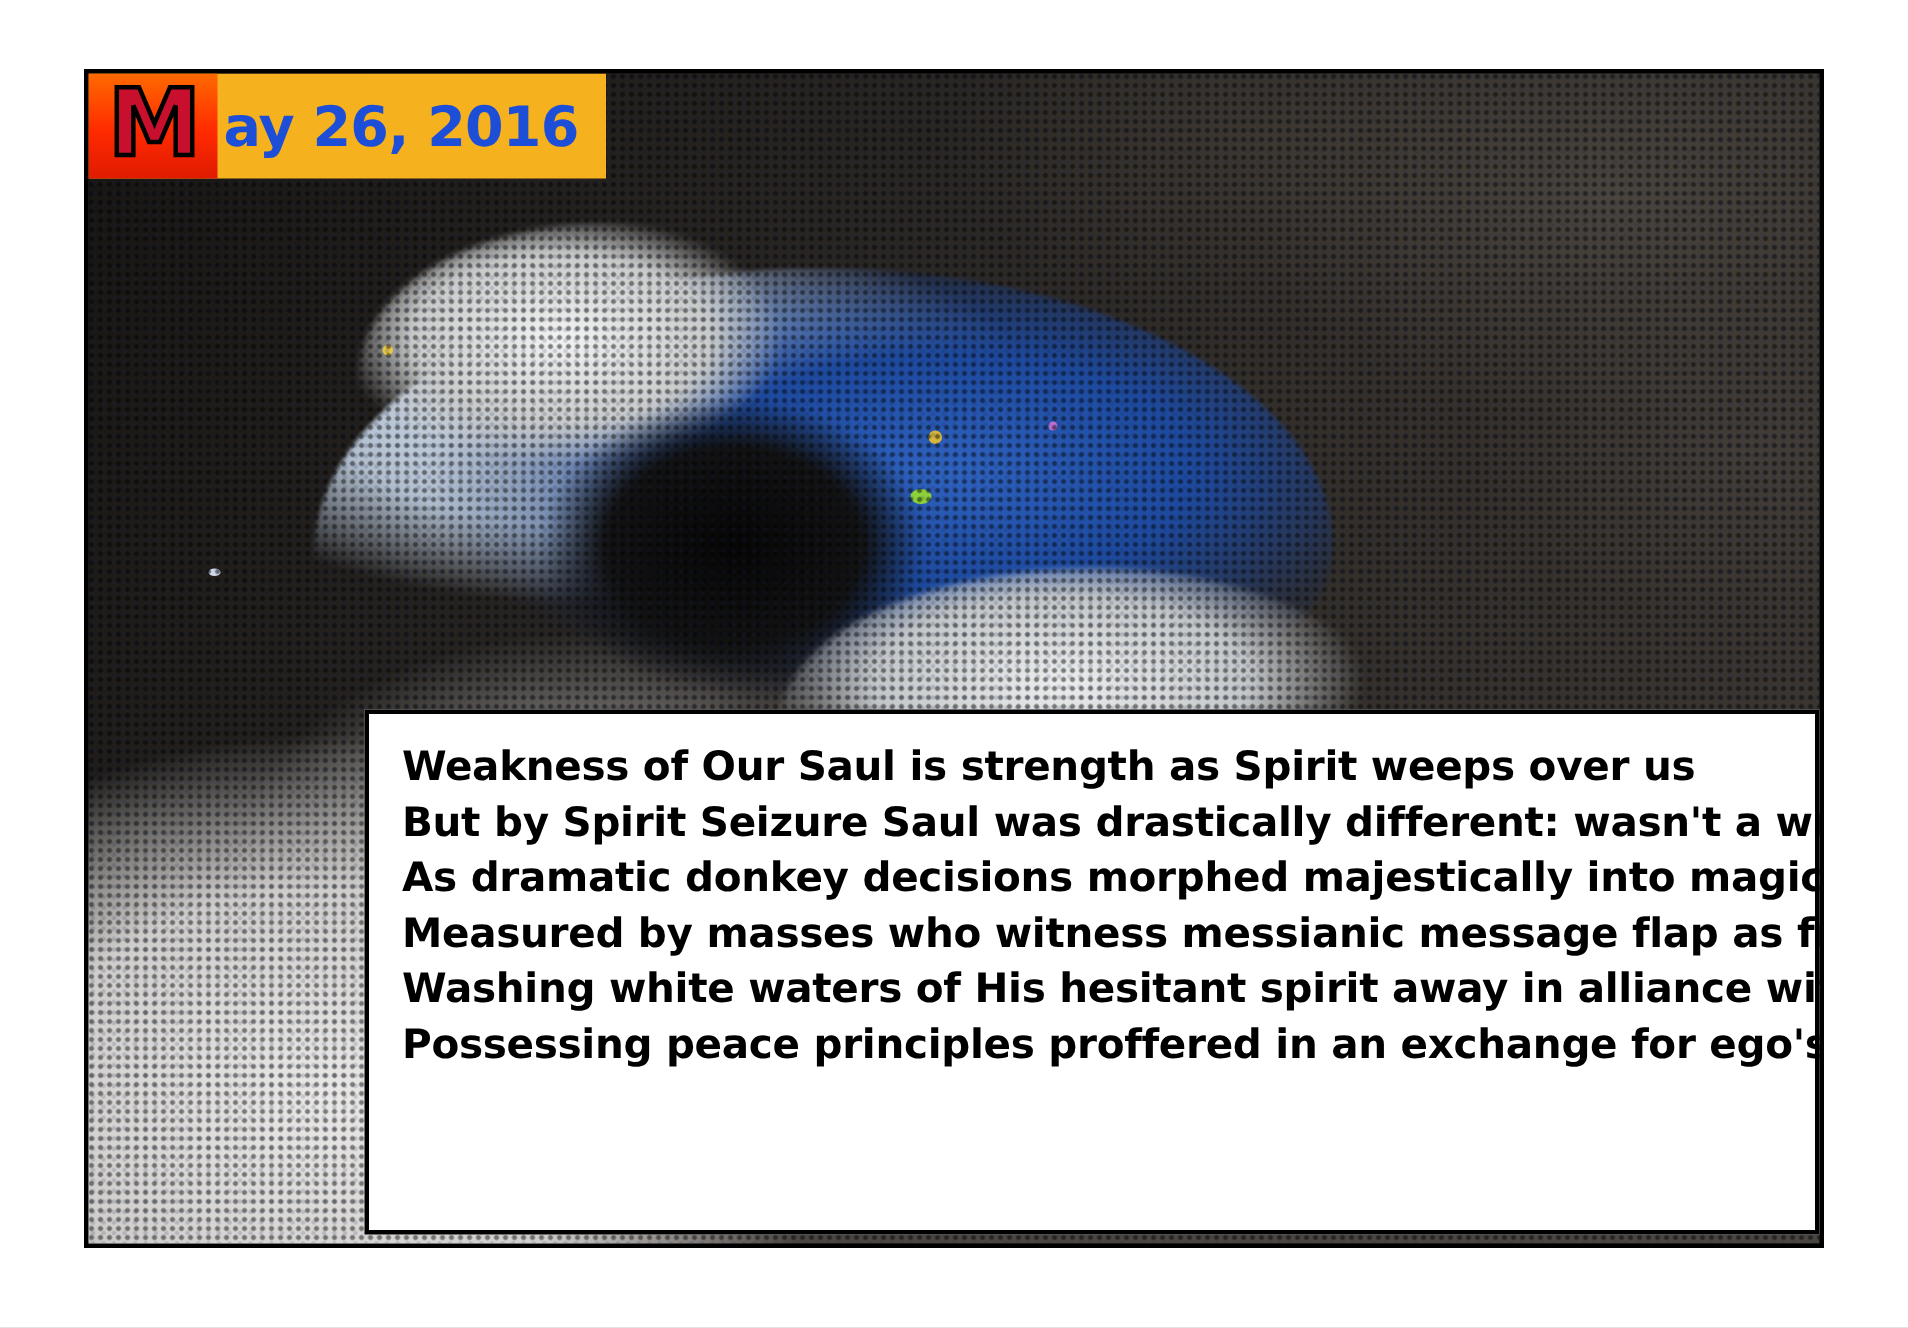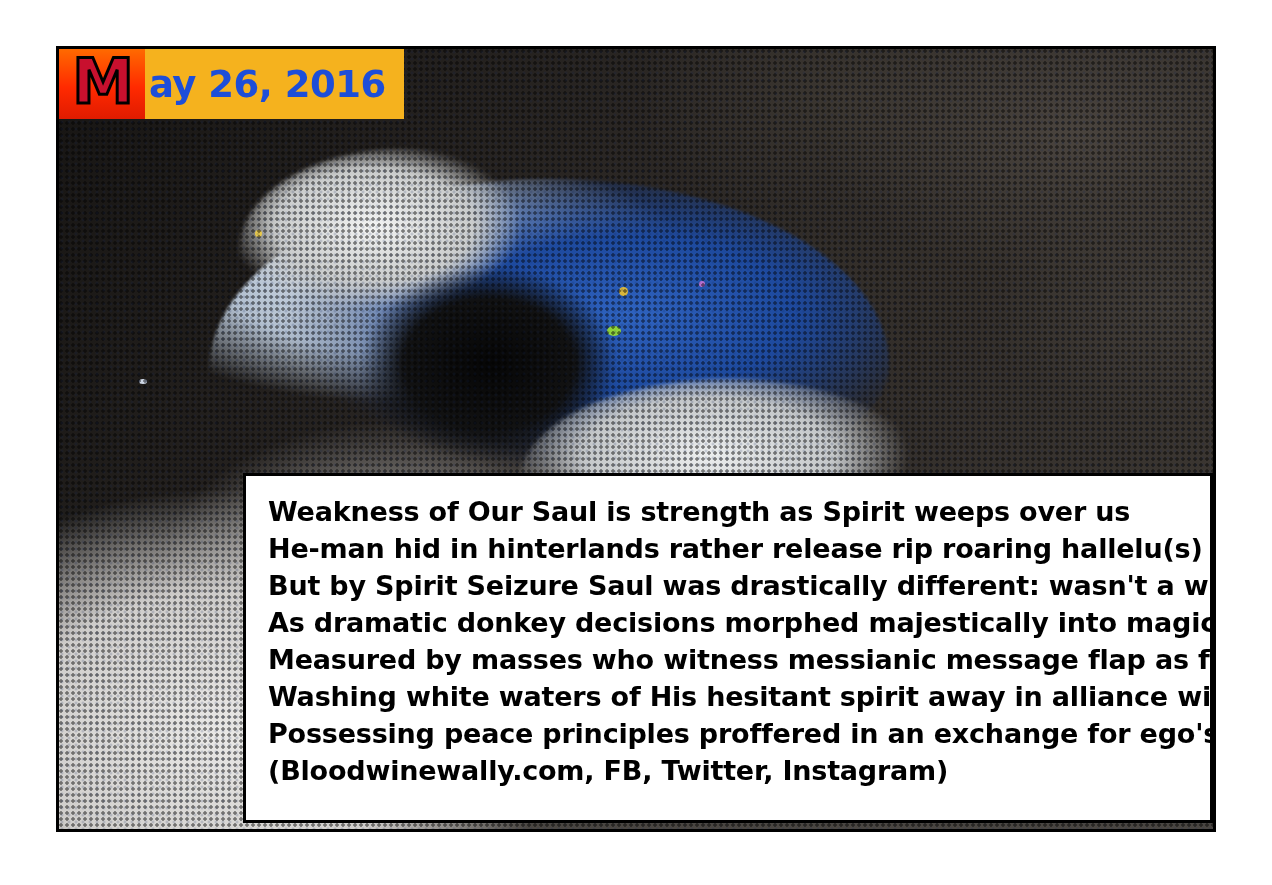--- a/index.html
+++ b/index.html
@@ -213,22 +213,20 @@
 
   <div class="date-badge">
     <div class="m-block">
       <span class="m-letter">M</span>
     </div>
     <span class="date-text">ay 26, 2016</span>
   </div>
 
   <div class="caption">
     <div class="caption-line">Weakness of Our Saul is strength as Spirit weeps over us</div>
-    <div class="caption-line">He-man hid in hinterlands rather release rip roaring hallelu(s)</div>
     <div class="caption-line">But by Spirit Seizure Saul was drastically different: wasn't a wuss</div>
     <div class="caption-line">As dramatic donkey decisions morphed majestically into magical muss</div>
     <div class="caption-line">Measured by masses who witness messianic message flap as fragrant fluss</div>
     <div class="caption-line">Washing white waters of His hesitant spirit away in alliance with Princely All plus</div>
     <div class="caption-line">Possessing peace principles proffered in an exchange for ego's power: frightful fuss</div>
-    <div class="caption-line">(Bloodwinewally.com, FB, Twitter, Instagram)</div>
   </div>
 
 </div>
 
 </body></html>

